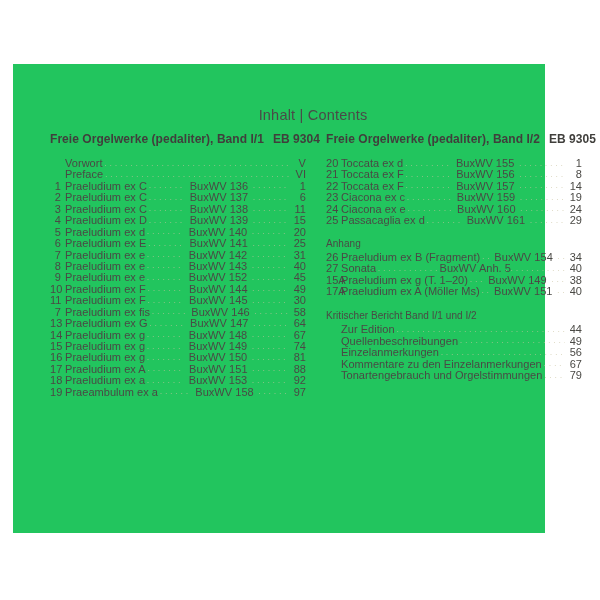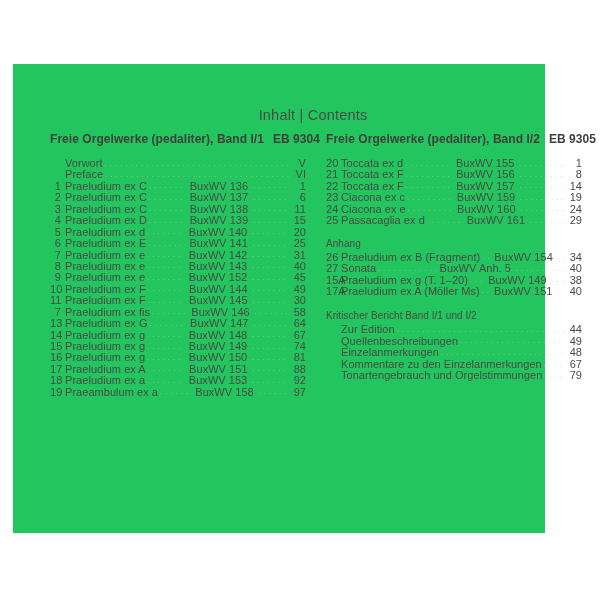--- a/index.html
+++ b/index.html
@@ -420,21 +420,21 @@
             <div class="toc-row plain">
               <span class="num"></span>
               <span class="title-cell">Quellenbeschreibungen</span>
               <span class="dots"></span>
               <span class="pg">49</span>
             </div>
             <div class="toc-row plain">
               <span class="num"></span>
               <span class="title-cell">Einzelanmerkungen</span>
               <span class="dots"></span>
-              <span class="pg">48</span>
+              <span class="pg">56</span>
             </div>
             <div class="toc-row plain">
               <span class="num"></span>
               <span class="title-cell">Kommentare zu den Einzelanmerkungen</span>
               <span class="dots"></span>
               <span class="pg">67</span>
             </div>
             <div class="toc-row plain">
               <span class="num"></span>
               <span class="title-cell">Tonartengebrauch und Orgelstimmungen</span>

